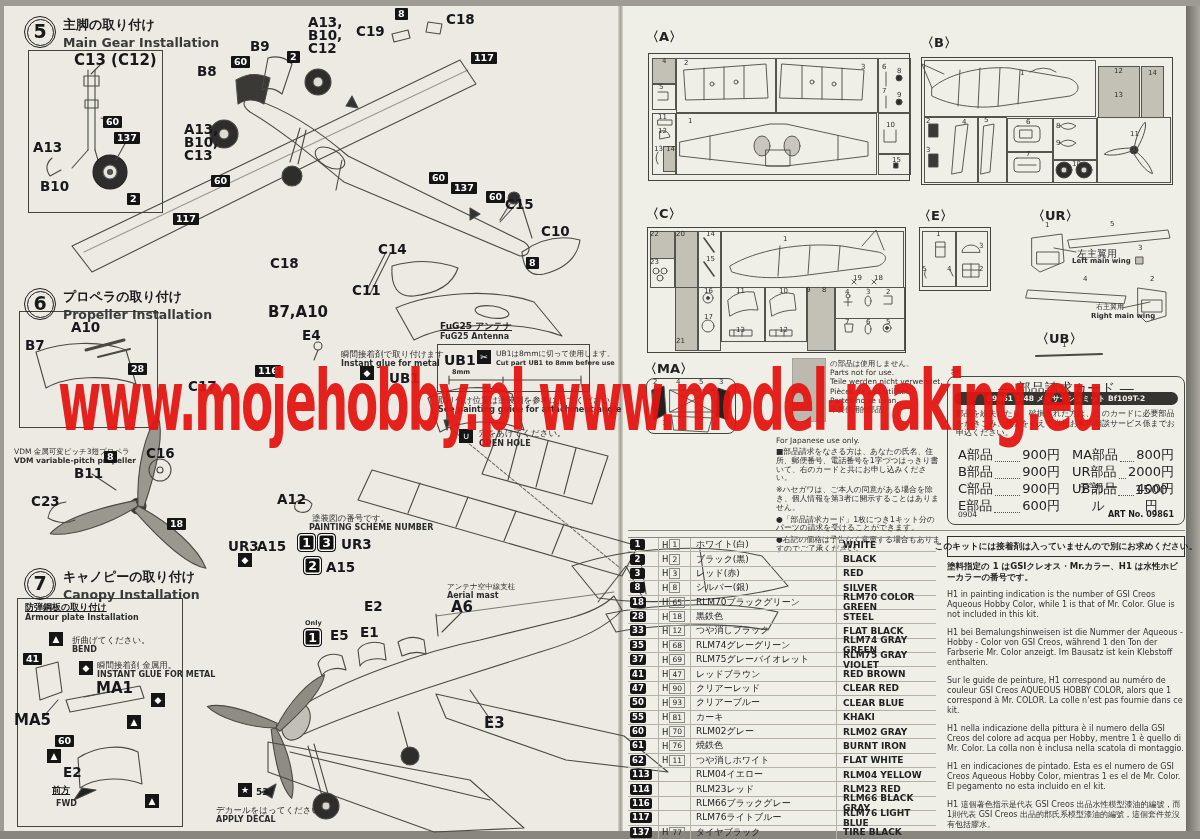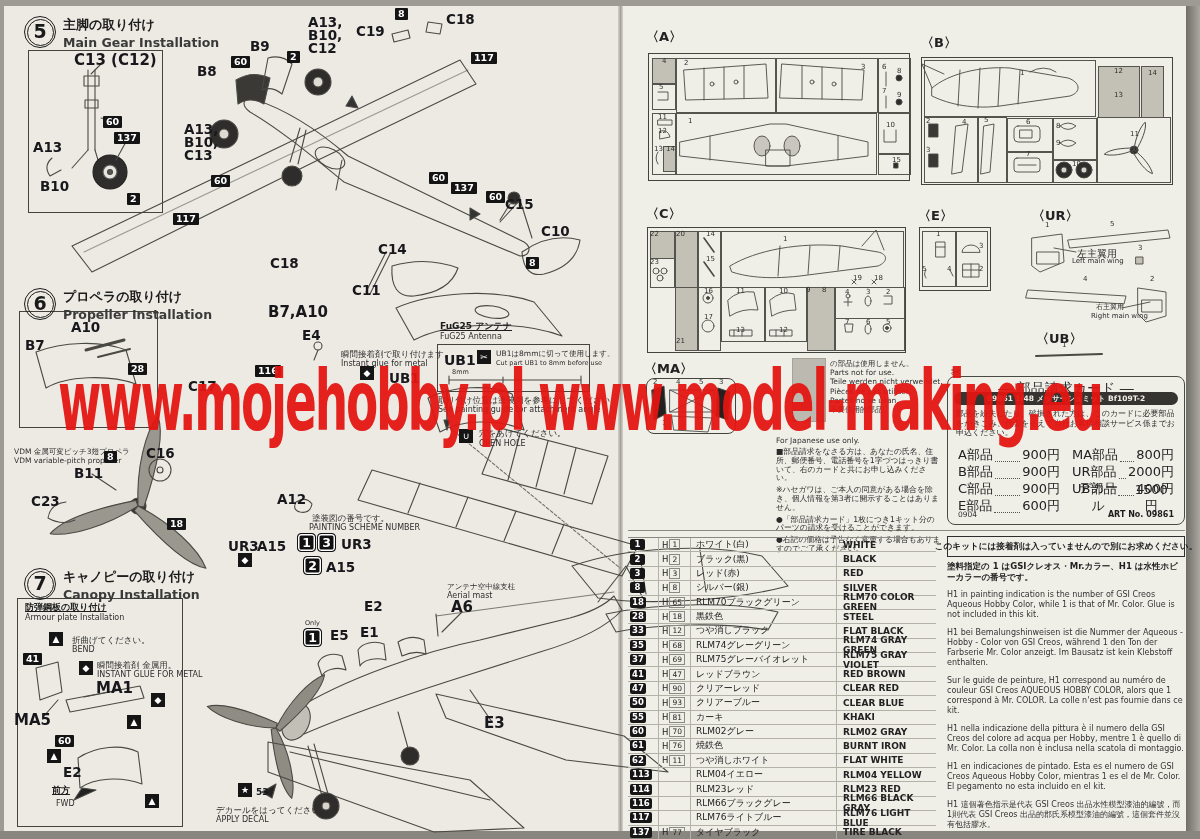--- a/index.html
+++ b/index.html
@@ -3,21 +3,21 @@
 <meta charset="utf-8">
 <style>
   html,body{margin:0;padding:0;background:#9d9b94;font-family:"DejaVu Sans","Liberation Sans",sans-serif;}
   #page{position:relative;width:1200px;height:839px;overflow:hidden;background:#9d9b94;}
   .paper{position:absolute;background:#eceae3;}
   .lbl{position:absolute;white-space:nowrap;line-height:1.05;}
   .pt{font-weight:bold;font-size:13.5px;color:#17171c;}
   .badge{background:#141414;color:#fff;font-weight:bold;font-size:9.5px;padding:0 3px;line-height:12px;border-radius:1px;}
   .jp{font-size:8.5px;color:#2d2d2d;}
   .jpb{font-size:9px;font-weight:bold;color:#1e1e1e;text-decoration:underline;}
-  .en{font-size:8px;color:#2d2d2d;}
+  .en{font-size:8px;color:#2d2d2d;font-weight:bold;}
   .icon{width:14px;height:14px;background:#151515;color:#fff;font-size:9px;line-height:14px;text-align:center;}
   .scheme{width:17px;height:17px;background:#111;color:#fff;font-weight:bold;font-size:12.5px;line-height:17px;text-align:center;border-radius:4px;box-shadow:inset 0 0 0 1.5px #fff;border:1px solid #111;}
   .sn{font-size:7px;color:#2f2f2f;}
   .scis{font-size:12px;color:#2f2f2f;}
   .frame{position:absolute;border:1.2px solid #44443f;}
   .cell{position:absolute;border:1px solid #55554f;}
   .gcell{background:#c3c0b6;}
   .step{position:absolute;display:flex;gap:7px;align-items:flex-start;}
   .stepnum{position:relative;width:30px;height:30px;border:1.6px solid #1e1e1e;border-radius:50%;font-size:19px;font-weight:bold;text-align:center;line-height:28px;color:#1a1a1a;}
   .stepnum::after{content:'';position:absolute;inset:1.5px;border:1.2px solid #1e1e1e;border-radius:50%;}

